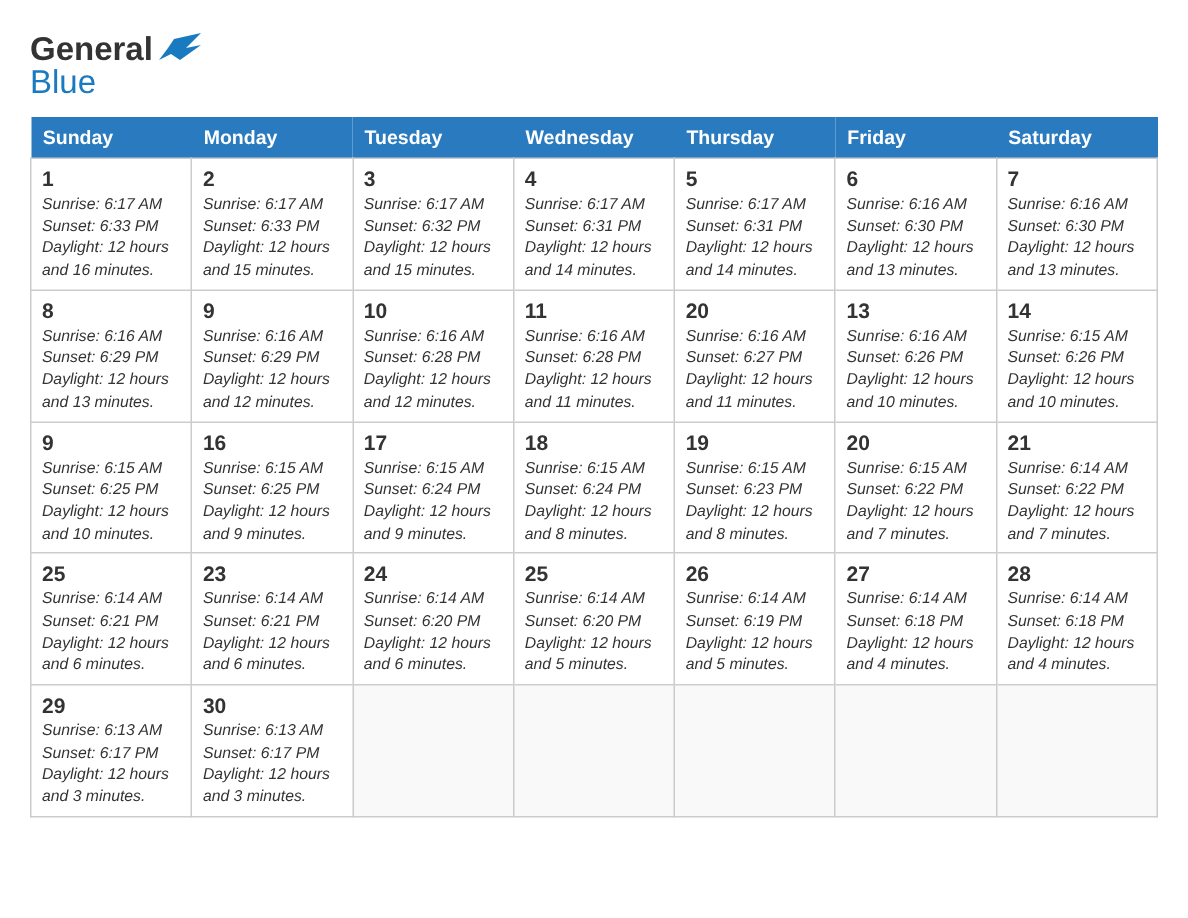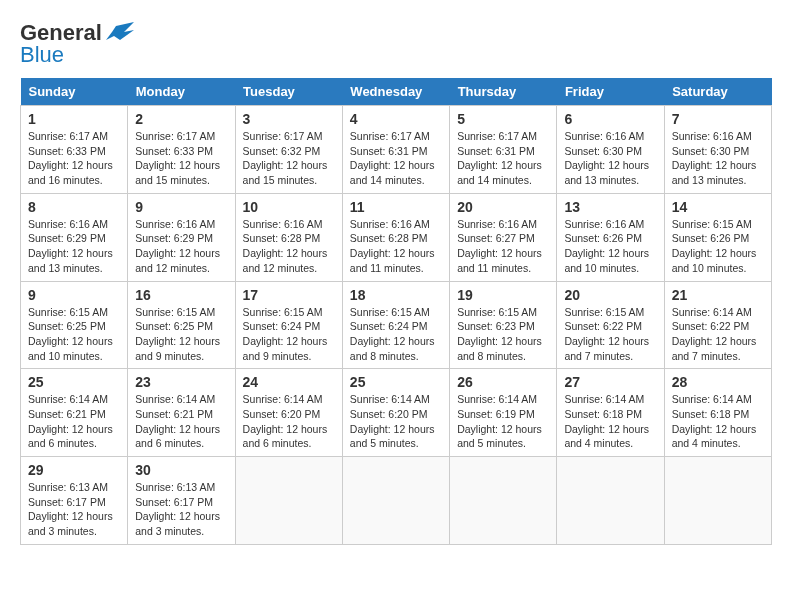--- a/index.html
+++ b/index.html
@@ -61,20 +61,21 @@
       height: 80px;
     }
     .day-num {
       font-size: 14px;
       font-weight: bold;
       display: block;
       margin-bottom: 2px;
     }
     .cell-text {
       line-height: 1.4;
+      font-style: italic;
     }
     .empty-cell {
       background: #f9f9f9;
     }
   </style>
 </head>
 <body>
 
 <div class="header">
   <div class="logo">

